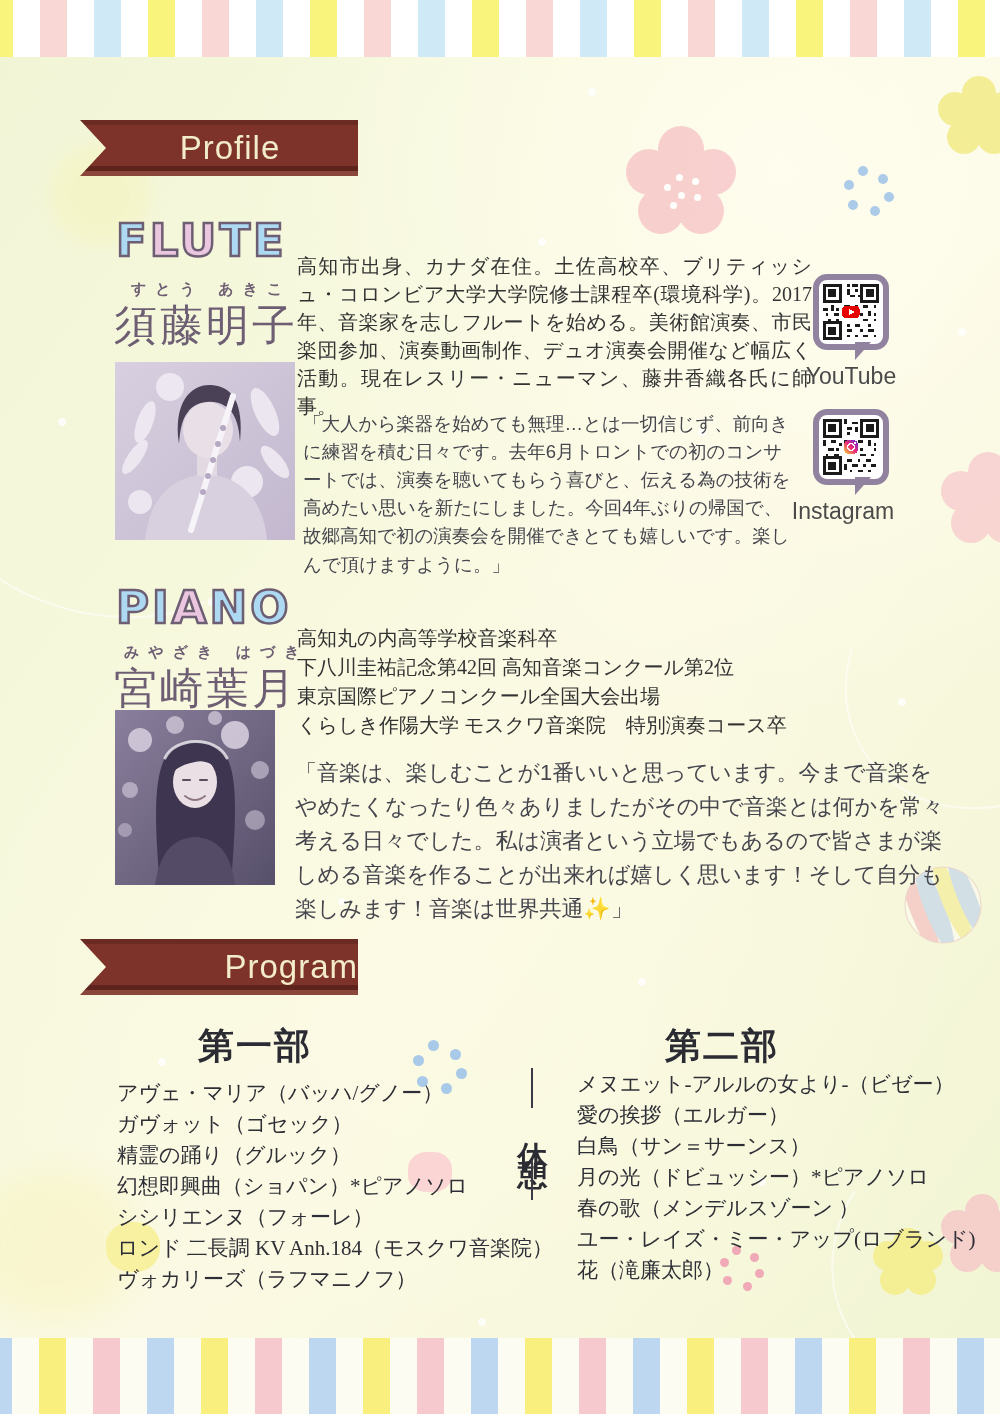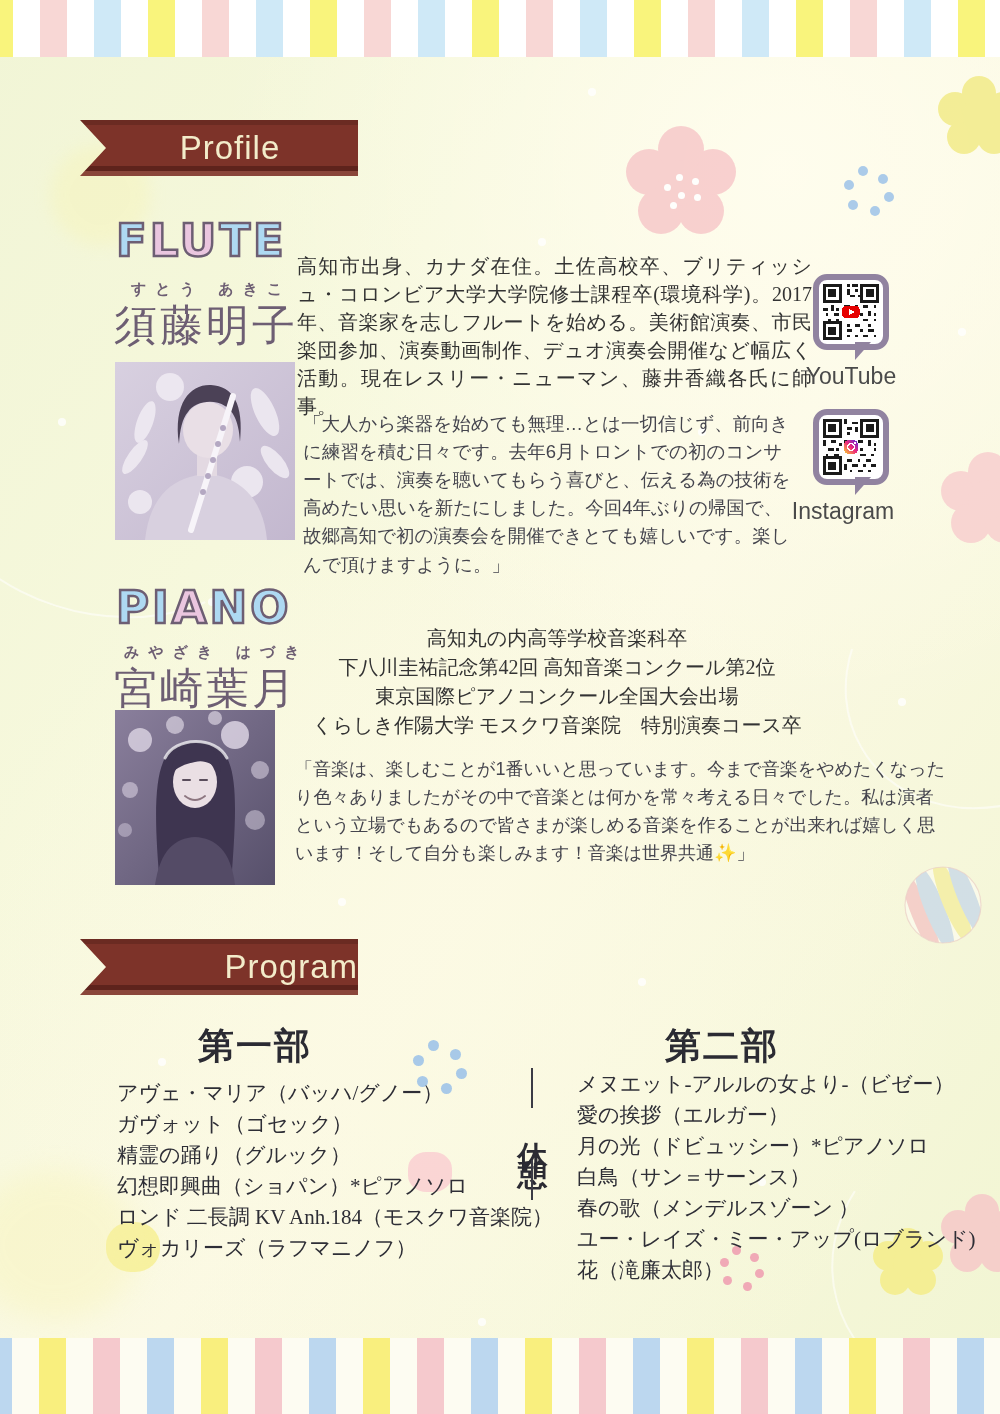--- a/index.html
+++ b/index.html
@@ -27,24 +27,24 @@
   #flute-label{top:214px;} #piano-label{top:581px;}
   .furigana{position:absolute;font-family:"DejaVu Sans",sans-serif;font-size:15px;color:#6d5e73;letter-spacing:9px;font-weight:bold;}
   #flute-furigana{left:131px;top:280px;} #piano-furigana{left:124px;top:643px;}
   .perf-name{position:absolute;left:114px;font-family:Liberation Sans, sans-serif;font-size:43px;color:#6d5e73;letter-spacing:3px;}
   #flute-name{top:297px;} #piano-name{top:660px;}
   .photo{position:absolute;display:block;}
   #flute-photo{left:115px;top:362px;} #piano-photo{left:115px;top:710px;}
   
   .bio{position:absolute;color:#333;font-size:20px;line-height:1.4;text-align:justify;margin:0;}
   #flute-bio{left:297px;top:252px;width:515px;}
-  #piano-bio{left:297px;top:624px;width:520px;line-height:1.45;text-align:center;}
+  #piano-bio{left:297px;top:624px;width:520px;line-height:1.45;text-align:left;}
   .quote{position:absolute;color:#45454e;margin:0;font-family:Liberation Sans, sans-serif;}
   #flute-quote{left:303px;top:410px;width:492px;font-size:18.5px;line-height:1.52;}
-  #piano-quote{left:295px;top:756px;width:655px;font-size:18px;line-height:1.55;}
+  #piano-quote{left:295px;top:756px;width:655px;font-size:22px;line-height:1.55;}
   
   .qr-bubble{position:absolute;width:64px;height:64px;background:#fff;border:6px solid #9183a0;border-radius:14px;display:flex;align-items:center;justify-content:center;}
   .qr-bubble::after{content:"";position:absolute;bottom:-16px;right:12px;width:0;height:0;border-top:18px solid #9183a0;border-right:16px solid transparent;}
   #qr-youtube{left:813px;top:274px;} #qr-instagram{left:813px;top:409px;}
   .qr-label{position:absolute;font-family:"Liberation Sans",sans-serif;font-size:23px;color:#4a4a4a;text-align:center;width:140px;}
   #label-youtube{left:781px;top:363px;} #label-instagram{left:773px;top:498px;}
   
   .part-title{position:absolute;font-size:36px;font-weight:bold;color:#2b2b33;letter-spacing:2px;}
   #part1-title{left:198px;top:1022px;} #part2-title{left:665px;top:1022px;}
   .song-list{position:absolute;margin:0;padding:0;list-style:none;font-size:21px;color:#2e2e36;line-height:1.48;}
@@ -282,35 +282,36 @@
   <div class="ribbon" id="program-ribbon">
     <span>Program</span>
   </div>
 
   <div class="part-title" id="part1-title">第一部</div>
   <ul class="song-list" id="part1-list">
     <li>アヴェ・マリア（バッハ/グノー）</li>
     <li>ガヴォット（ゴセック）</li>
     <li>精霊の踊り（グルック）</li>
     <li>幻想即興曲（ショパン）*ピアノソロ</li>
+    <li>シシリエンヌ（フォーレ）</li>
     <li>ロンド 二長調 KV Anh.184（モスクワ音楽院）</li>
     <li>ヴォカリーズ（ラフマニノフ）</li>
   </ul>
 
   <div class="intermission">
     <div class="int-dash"></div>
     <div class="int-text">休憩</div>
     <div class="int-dash"></div>
   </div>
 
   <div class="part-title" id="part2-title">第二部</div>
   <ul class="song-list" id="part2-list">
     <li>メヌエット-アルルの女より-（ビゼー）</li>
     <li>愛の挨拶（エルガー）</li>
+    <li>白鳥（サン＝サーンス）</li>
     <li>月の光（ドビュッシー）*ピアノソロ</li>
-    <li>白鳥（サン＝サーンス）</li>
     <li>春の歌（メンデルスゾーン ）</li>
     <li>ユー・レイズ・ミー・アップ(ロブランド)</li>
     <li>花（滝廉太郎）</li>
   </ul>
 
   <div class="stripes bottom"></div>
 </div>
 
 </body></html>

